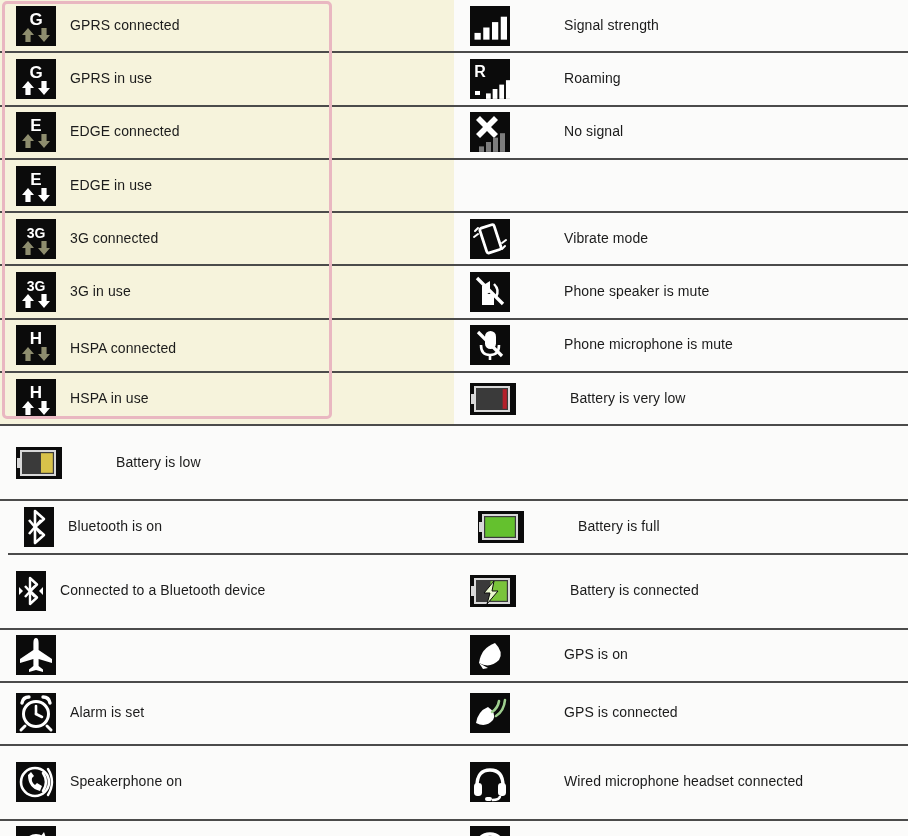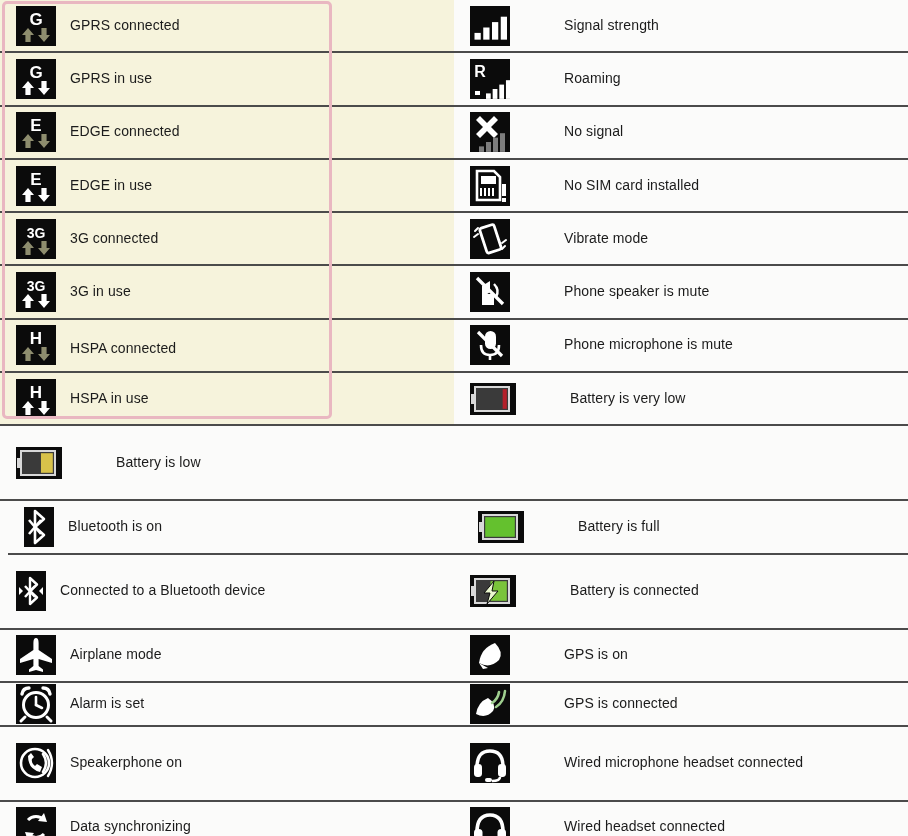--- a/index.html
+++ b/index.html
@@ -197,39 +197,20 @@
             <span class="ic sq">
               <svg width="40" height="40" viewBox="0 0 40 40">
                 <text x="20" y="19" font-family="Liberation Sans, sans-serif" font-size="17" font-weight="bold" fill="#ffffff" text-anchor="middle">E</text>
                 <path d="M12 22 L18 29 L14.6 29 L14.6 36 L9.4 36 L9.4 29 L6 29 Z" fill="#ffffff"></path>
                 <path d="M28 36 L22 29 L25.4 29 L25.4 22 L30.6 22 L30.6 29 L34 29 Z" fill="#ffffff"></path>
               </svg>
             </span>
           </span>
           <span class="label" style="max-width: 290px;">EDGE in use</span>
         </div>
-        <div class="cell right">
-          <span class="icon-wrap">
-            <span class="ic sq">
-              <svg width="40" height="40" viewBox="0 0 40 40">
-                <path d="M7 5 L24 5 L30 11 L30 34 L7 34 Z" fill="none" stroke="#ffffff" stroke-width="2.6"></path>
-                <rect x="11" y="10" width="15" height="8" fill="#ffffff"></rect>
-                <g stroke="#ffffff" stroke-width="2">
-                  <line x1="11" y1="22" x2="11" y2="30"></line>
-                  <line x1="15" y1="22" x2="15" y2="30"></line>
-                  <line x1="19" y1="22" x2="19" y2="30"></line>
-                  <line x1="23" y1="22" x2="23" y2="30"></line>
-                </g>
-                <rect x="32" y="18" width="4" height="12" fill="#ffffff"></rect>
-                <rect x="32" y="32" width="4" height="4" fill="#ffffff"></rect>
-              </svg>
-            </span>
-          </span>
-          <span class="label" style="max-width: 345px;">No SIM card installed</span>
-        </div>
       </div>
       <div class="row" style="height: 53.3px;">
         <div class="cell left hl">
           <span class="icon-wrap">
             <span class="ic sq">
               <svg width="40" height="40" viewBox="0 0 40 40">
                 <text x="20" y="19" font-family="Liberation Sans, sans-serif" font-size="14" font-weight="bold" fill="#ffffff" text-anchor="middle">3G</text>
                 <path d="M12 22 L18 29 L14.6 29 L14.6 36 L9.4 36 L9.4 29 L6 29 Z" fill="#8e8d6e"></path>
                 <path d="M28 36 L22 29 L25.4 29 L25.4 22 L30.6 22 L30.6 29 L34 29 Z" fill="#8e8d6e"></path>
               </svg>
@@ -407,35 +388,34 @@
       </div>
       <div class="row" style="height: 53.3px;">
         <div class="cell left">
           <span class="icon-wrap">
             <span class="ic sq">
               <svg width="40" height="40" viewBox="0 0 40 40">
                 <path d="M20 3 Q22.6 3 22.6 8 L22.6 15 L36 24 L36 28 L22.6 24 L22.6 31 L27 34.5 L27 37 L20 35 L13 37 L13 34.5 L17.4 31 L17.4 24 L4 28 L4 24 L17.4 15 L17.4 8 Q17.4 3 20 3 Z" fill="#ffffff"></path>
               </svg>
             </span>
           </span>
-          <span class="label" style="max-width: 290px;">Airplane mode</span>
         </div>
         <div class="cell right">
           <span class="icon-wrap">
             <span class="ic sq">
               <svg width="40" height="40" viewBox="0 0 40 40">
                 <path d="M25 8 Q11 13 9 28 Q20 34 29 25 Q34 17 25 8 Z" fill="#ffffff"></path>
                 <path d="M9 28 L18 33 L13 34 Z" fill="#ffffff"></path>
               </svg>
             </span>
           </span>
           <span class="label" style="max-width: 345px;">GPS is on</span>
         </div>
       </div>
-      <div class="row" style="height: 44px;">
+      <div class="row" style="height: 63px;">
         <div class="cell left">
           <span class="icon-wrap">
             <span class="ic sq">
               <svg width="40" height="40" viewBox="0 0 40 40">
                 <circle cx="20" cy="21" r="12.5" fill="none" stroke="#ffffff" stroke-width="3"></circle>
                 <path d="M6 10 Q7 4 13 4" fill="none" stroke="#ffffff" stroke-width="3.4" stroke-linecap="round"></path>
                 <path d="M34 10 Q33 4 27 4" fill="none" stroke="#ffffff" stroke-width="3.4" stroke-linecap="round"></path>
                 <line x1="20" y1="21" x2="20" y2="13" stroke="#ffffff" stroke-width="2.6" stroke-linecap="round"></line>
                 <line x1="20" y1="21" x2="26" y2="24" stroke="#ffffff" stroke-width="2.6" stroke-linecap="round"></line>
                 <line x1="9" y1="33" x2="5" y2="37" stroke="#ffffff" stroke-width="3" stroke-linecap="round"></line>

